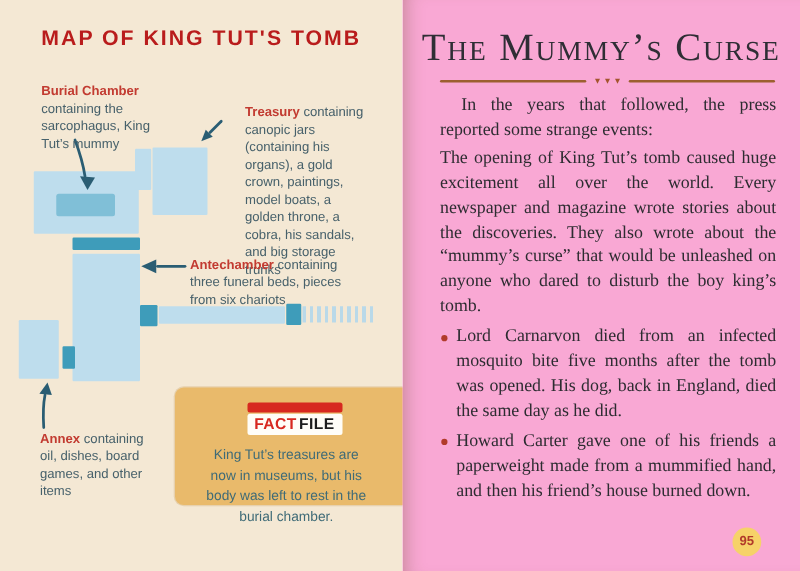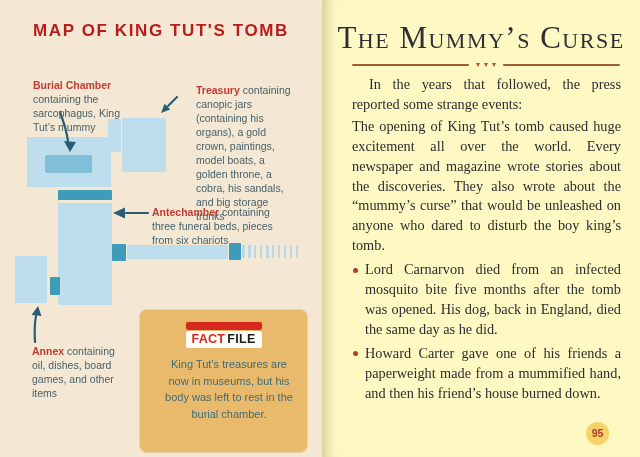--- a/index.html
+++ b/index.html
@@ -11,35 +11,35 @@
   .map-title{position:absolute;top:21px;left:0;width:100%;margin:0;text-align:center;
     font-size:17px;font-weight:bold;letter-spacing:1.6px;color:#b91c1c;}
   .room{position:absolute;background:#bedded;border-radius:1px;}
   .door{position:absolute;background:#3e9cba;border-radius:1px;}
   .sarcophagus{position:absolute;background:#80bfd7;border-radius:2px;}
   .stairs{position:absolute;background:repeating-linear-gradient(90deg,#b9d9e9 0 2.5px,rgba(0,0,0,0) 2.5px 6px);}
   .arrows{position:absolute;left:0;top:0;width:322px;height:457px;pointer-events:none;}
 
   .map-label{position:absolute;font-size:10.5px;line-height:14px;color:#47616b;font-weight:500;}
   .map-label .lt{color:#c23b31;font-weight:bold;}
-  .map-label.burial .lt{display:block;margin-top:12px;}
+  .map-label.burial .lt{display:block;}
 
-  .fact-box{position:absolute;left:140px;top:310px;width:167px;height:142px;background:#e9ba6b;
-    border-radius:7px;box-shadow:0 0 0 1px rgba(190,140,60,.25);}
+  .fact-box{position:absolute;left:140px;top:310px;width:167px;height:94px;background:#e9ba6b;
+    border-radius:7px;box-shadow:0 0 0 1px rgba(190,140,60,.25);padding-left:24px;}
   .fact-badge{position:absolute;left:50%;top:12px;transform:translateX(-50%);width:76px;text-align:center;}
   .fact-badge-bar{height:8px;background:#d7281f;border-radius:2px;margin-bottom:1px;}
   .fact-badge-label{background:#fffdf7;border-radius:2px;height:17px;line-height:17px;
     font-weight:bold;font-size:12.5px;letter-spacing:.3px;font-family:"Liberation Sans",sans-serif;}
   .fact-badge-label .w1{color:#d7281f;}
   .fact-badge-label .w2{color:#1d1d1d;margin-left:2px;}
   .fact-text{position:absolute;left:23px;top:46px;width:132px;margin:0;
     font-size:11px;line-height:16.5px;color:#3f6b77;font-weight:500;text-align:center;}
 
   
-  .page-right{position:relative;width:318px;height:457px;background:#fef9c3;
+  .page-right{position:relative;width:318px;height:457px;background:#f9a8d4;
     box-shadow:inset 14px 0 16px -13px rgba(100,70,35,.4);
     font-family:"Liberation Serif",serif;color:#2d2c31;}
   .story-title{position:absolute;top:20px;left:0;width:100%;margin:0;text-align:center;
     font-variant:small-caps;font-weight:normal;font-size:31px;letter-spacing:1.5px;color:#2f2e35;}
   .divider{position:absolute;top:63px;left:30px;width:268px;display:flex;align-items:center;justify-content:center;}
   .dline{flex:1;height:2.6px;background:#9c5f2f;border-radius:2px;}
   .dots{display:flex;gap:4px;margin:0 7px;}
   .dots i{width:0;height:0;border-left:2.6px solid transparent;border-right:2.6px solid transparent;
     border-top:4.5px solid #a4542e;display:block;}
   .body-copy{position:absolute;top:75px;left:30px;width:269px;font-size:14.3px;line-height:19.9px;}

